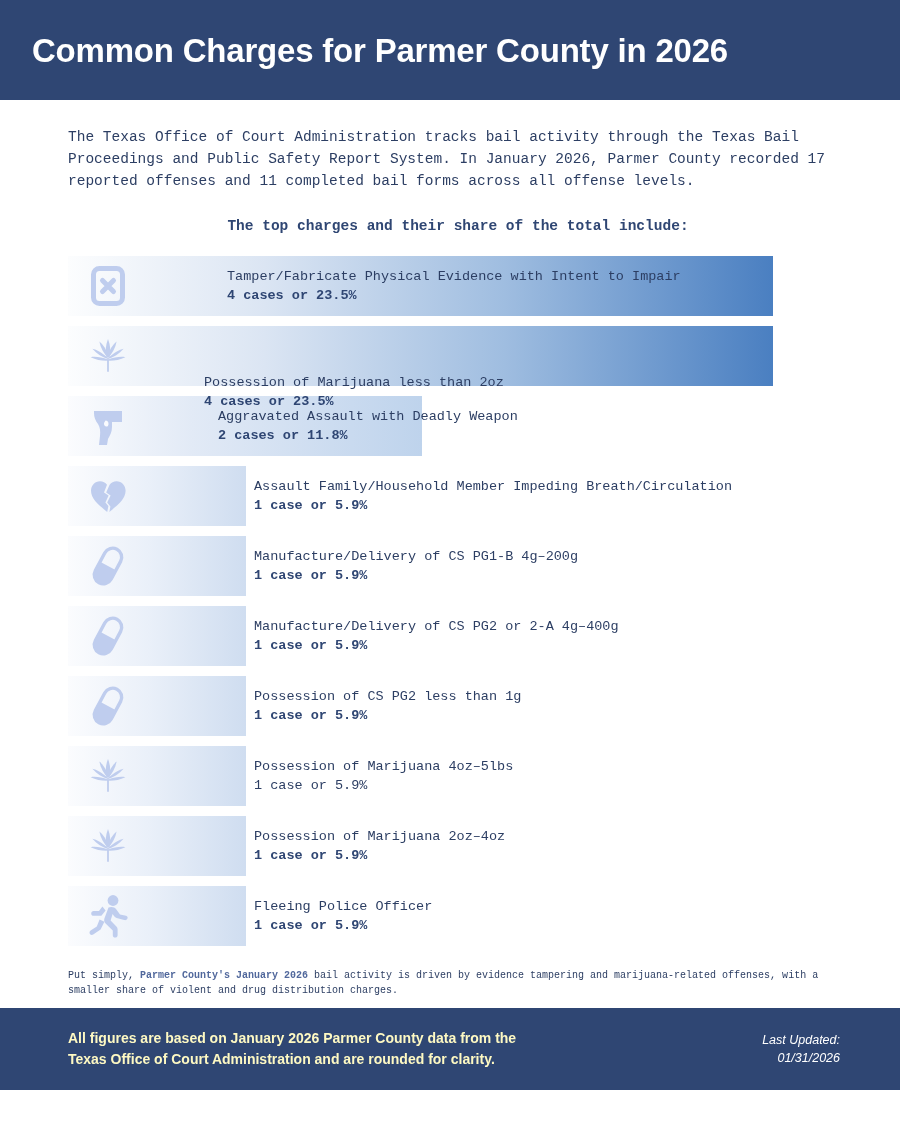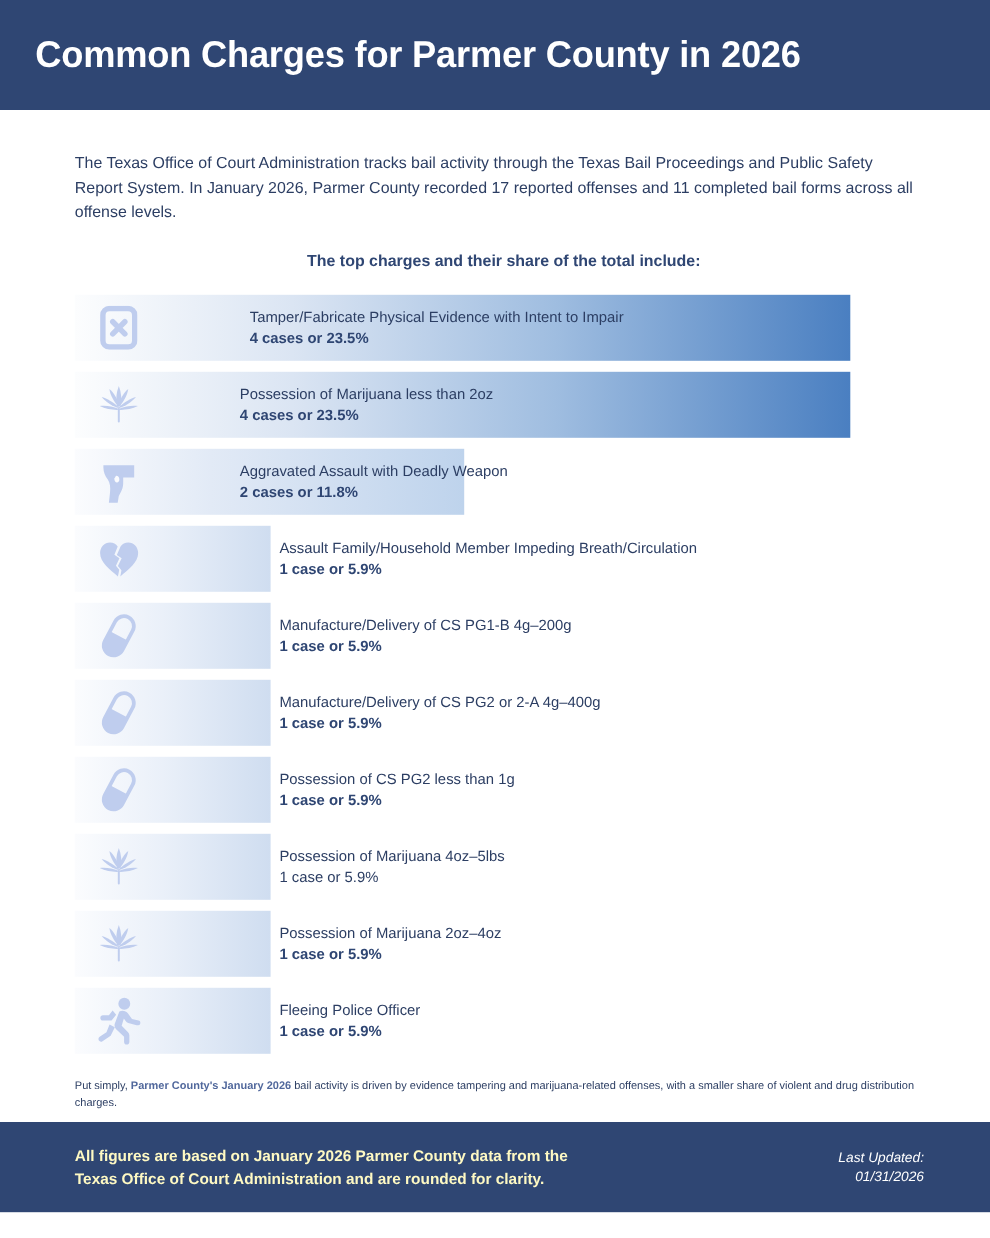--- a/index.html
+++ b/index.html
@@ -29,23 +29,24 @@
     letter-spacing:-0.2px;
     font-family:"Liberation Sans", sans-serif;
     transform:scaleX(0.97);
     transform-origin:left center;
     white-space:nowrap;
   }
 
   
   .body{
     flex:1 1 auto;
-    padding:38px 52px 0 68px;
+    padding:26px 52px 0 68px;
     box-sizing:border-box;
     position:relative;
+    font-family:Liberation Mono, monospace;
   }
   .intro{
     font-size:14.5px;
     line-height:1.52;
     color:#2c3e63;
     margin:0 0 26px 0;
     max-width:762px;
   }
   .subhead{
     font-size:14.5px;
@@ -177,21 +178,21 @@
                 <path d="M22 24 C17.6 19.4 14.4 13.6 13.4 7.6 C17 10.4 20.2 15.6 22.6 21.8 Z"></path>
                 <path d="M22 24 C26.4 19.4 29.6 13.6 30.6 7.6 C27 10.4 23.8 15.6 21.4 21.8 Z"></path>
                 <path d="M22.4 25.2 C16.6 23.4 10.6 19.8 6.4 14.8 C10.6 15.6 16.4 19.2 21.6 23.8 Z"></path>
                 <path d="M21.6 25.2 C27.4 23.4 33.4 19.8 37.6 14.8 C33.4 15.6 27.6 19.2 22.4 23.8 Z"></path>
                 <path d="M22.6 26.6 C17 27 10.4 26 4.6 23.2 C9.2 22.2 16 23.4 21.8 25.6 Z"></path>
                 <path d="M21.4 26.6 C27 27 33.6 26 39.4 23.2 C34.8 22.2 28 23.4 22.2 25.6 Z"></path>
                 <rect x="21.1" y="25" width="1.8" height="13" rx="0.9"></rect>
               </g>
             </svg>
           </div>
-          <div class="labels" style="left: 150px;">
+          <div class="labels" style="left: 136px; margin-top: 36px;">
             <div class="charge">Possession of Marijuana less than 2oz</div>
             <div class="stat">4 cases or 23.5%</div>
           </div>
         </div>
         <div class="row">
           <div class="bar mid" style="width: 354px;"></div>
           <div class="icon-wrap">
             <svg width="40" height="42" viewBox="0 0 40 42">
               <path d="M6 6 L34 6 L34 17 L24 17 L24 22 C24 27 22 30 20 34 L19 40 L11 40 L12 31 C12.6 26 12 22 10 19 C7.4 15.6 6 12 6 8 Z" fill="#BFCDEE"></path>
               <path d="M17.5 15.5 C19.5 15.5 20.5 17 20.5 19 C20.5 20.6 19.6 21.6 18.4 21.6 C16.8 21.6 15.8 20 16 18 Z" fill="#ffffff" opacity="0.92"></path>

